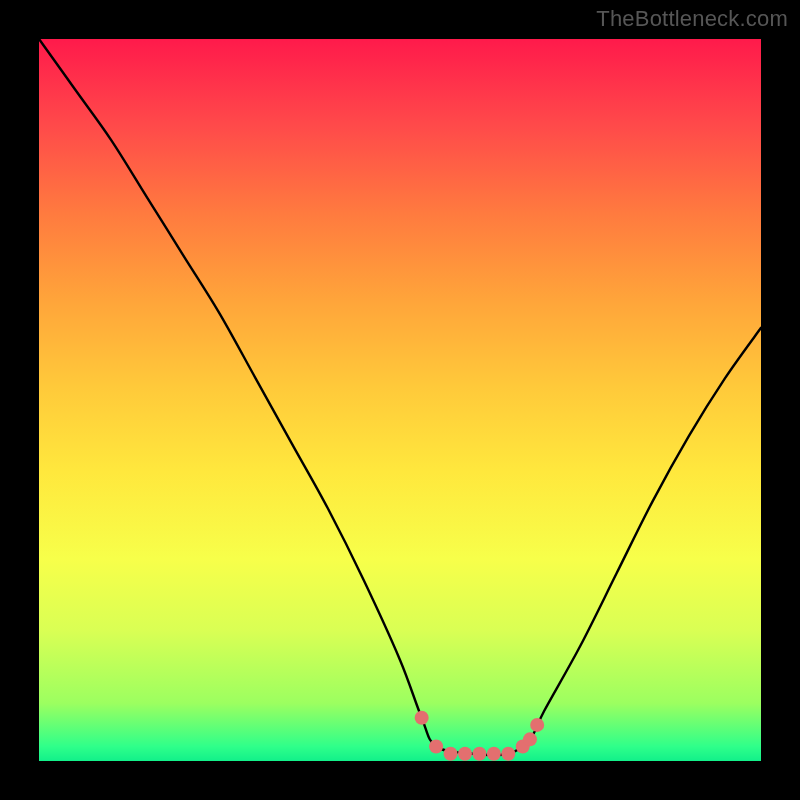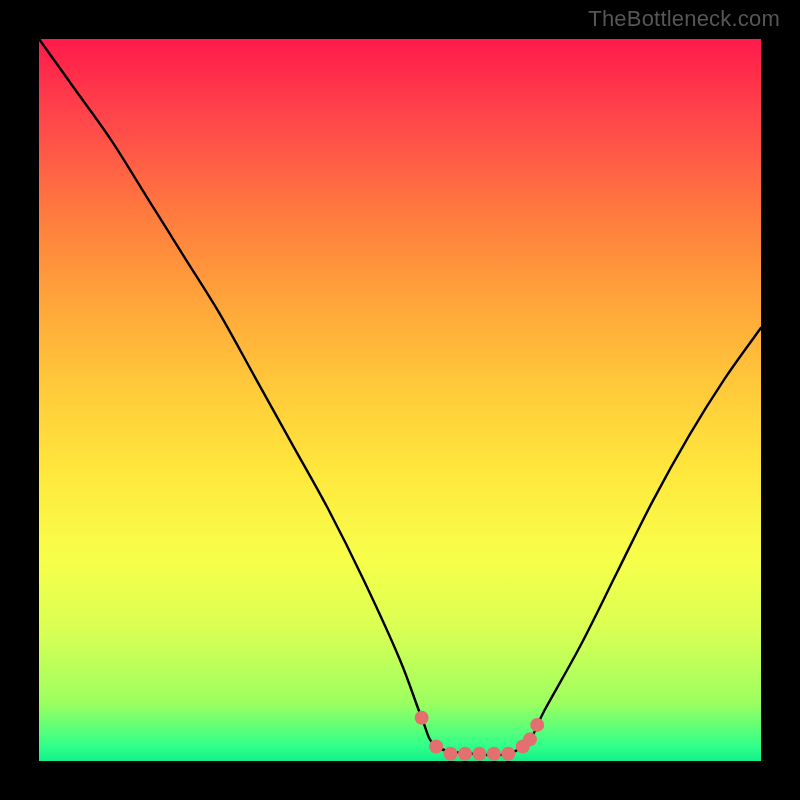--- a/index.html
+++ b/index.html
@@ -6,21 +6,21 @@
   html, body { width: 800px; height: 800px; overflow: hidden; background: #000; }
   .container {
     position: relative;
     width: 800px;
     height: 800px;
     background: #000;
   }
   .watermark {
     position: absolute;
     top: 6px;
-    right: 20px;
+    right: 12px;
     font-family: Arial, Helvetica, sans-serif;
     font-size: 22px;
     font-weight: 500;
     color: #565656;
     letter-spacing: 0.2px;
   }
   .plot-area {
     position: absolute;
     left: 39px;
     top: 39px;

